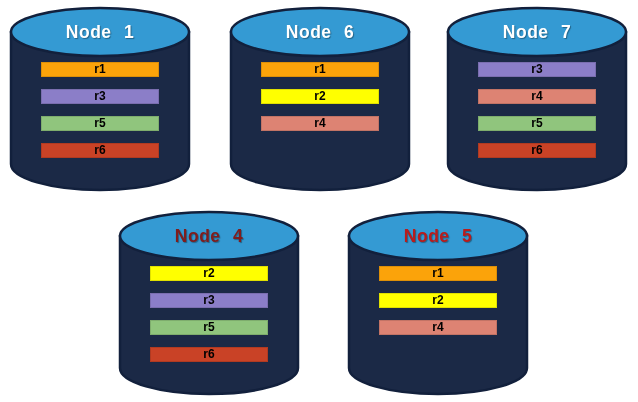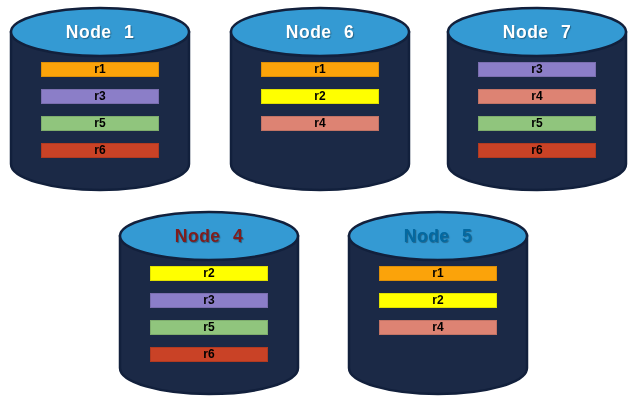--- a/index.html
+++ b/index.html
@@ -113,21 +113,21 @@
         <div class="bar" style="background: rgb(144, 197, 125); color: rgb(0, 0, 0);">r5</div>
         <div class="bar" style="background: rgb(201, 66, 38); color: rgb(0, 0, 0);">r6</div>
       </div>
   </div>
 
   <div class="node" style="left:347px; top:210px;">
     <svg class="cyl" viewBox="0 0 182 186">
       <path class="cyl-body" d="M2,26 L2,158 A89,26 0 0 0 180,158 L180,26 Z" stroke-width="2.5" fill="#1B2946" stroke="#12203C"></path>
       <ellipse class="cyl-top" cx="91" cy="26" rx="89" ry="24" stroke-width="2.5" fill="#349AD3" stroke="#12203C"></ellipse>
     </svg>
-    <div class="node-label" style="color: #0369a1;">Node 5</div>
+    <div class="node-label" style="color: #b91c1c;">Node 5</div>
     <div class="bars">
         <div class="bar" style="background: rgb(251, 163, 10); color: rgb(0, 0, 0);">r1</div>
         <div class="bar" style="background: rgb(255, 255, 0); color: rgb(0, 0, 0);">r2</div>
         <div class="bar" style="background: rgb(221, 131, 115); color: rgb(0, 0, 0);">r4</div>
       </div>
   </div>
 
 </div>
 
 </body></html>

